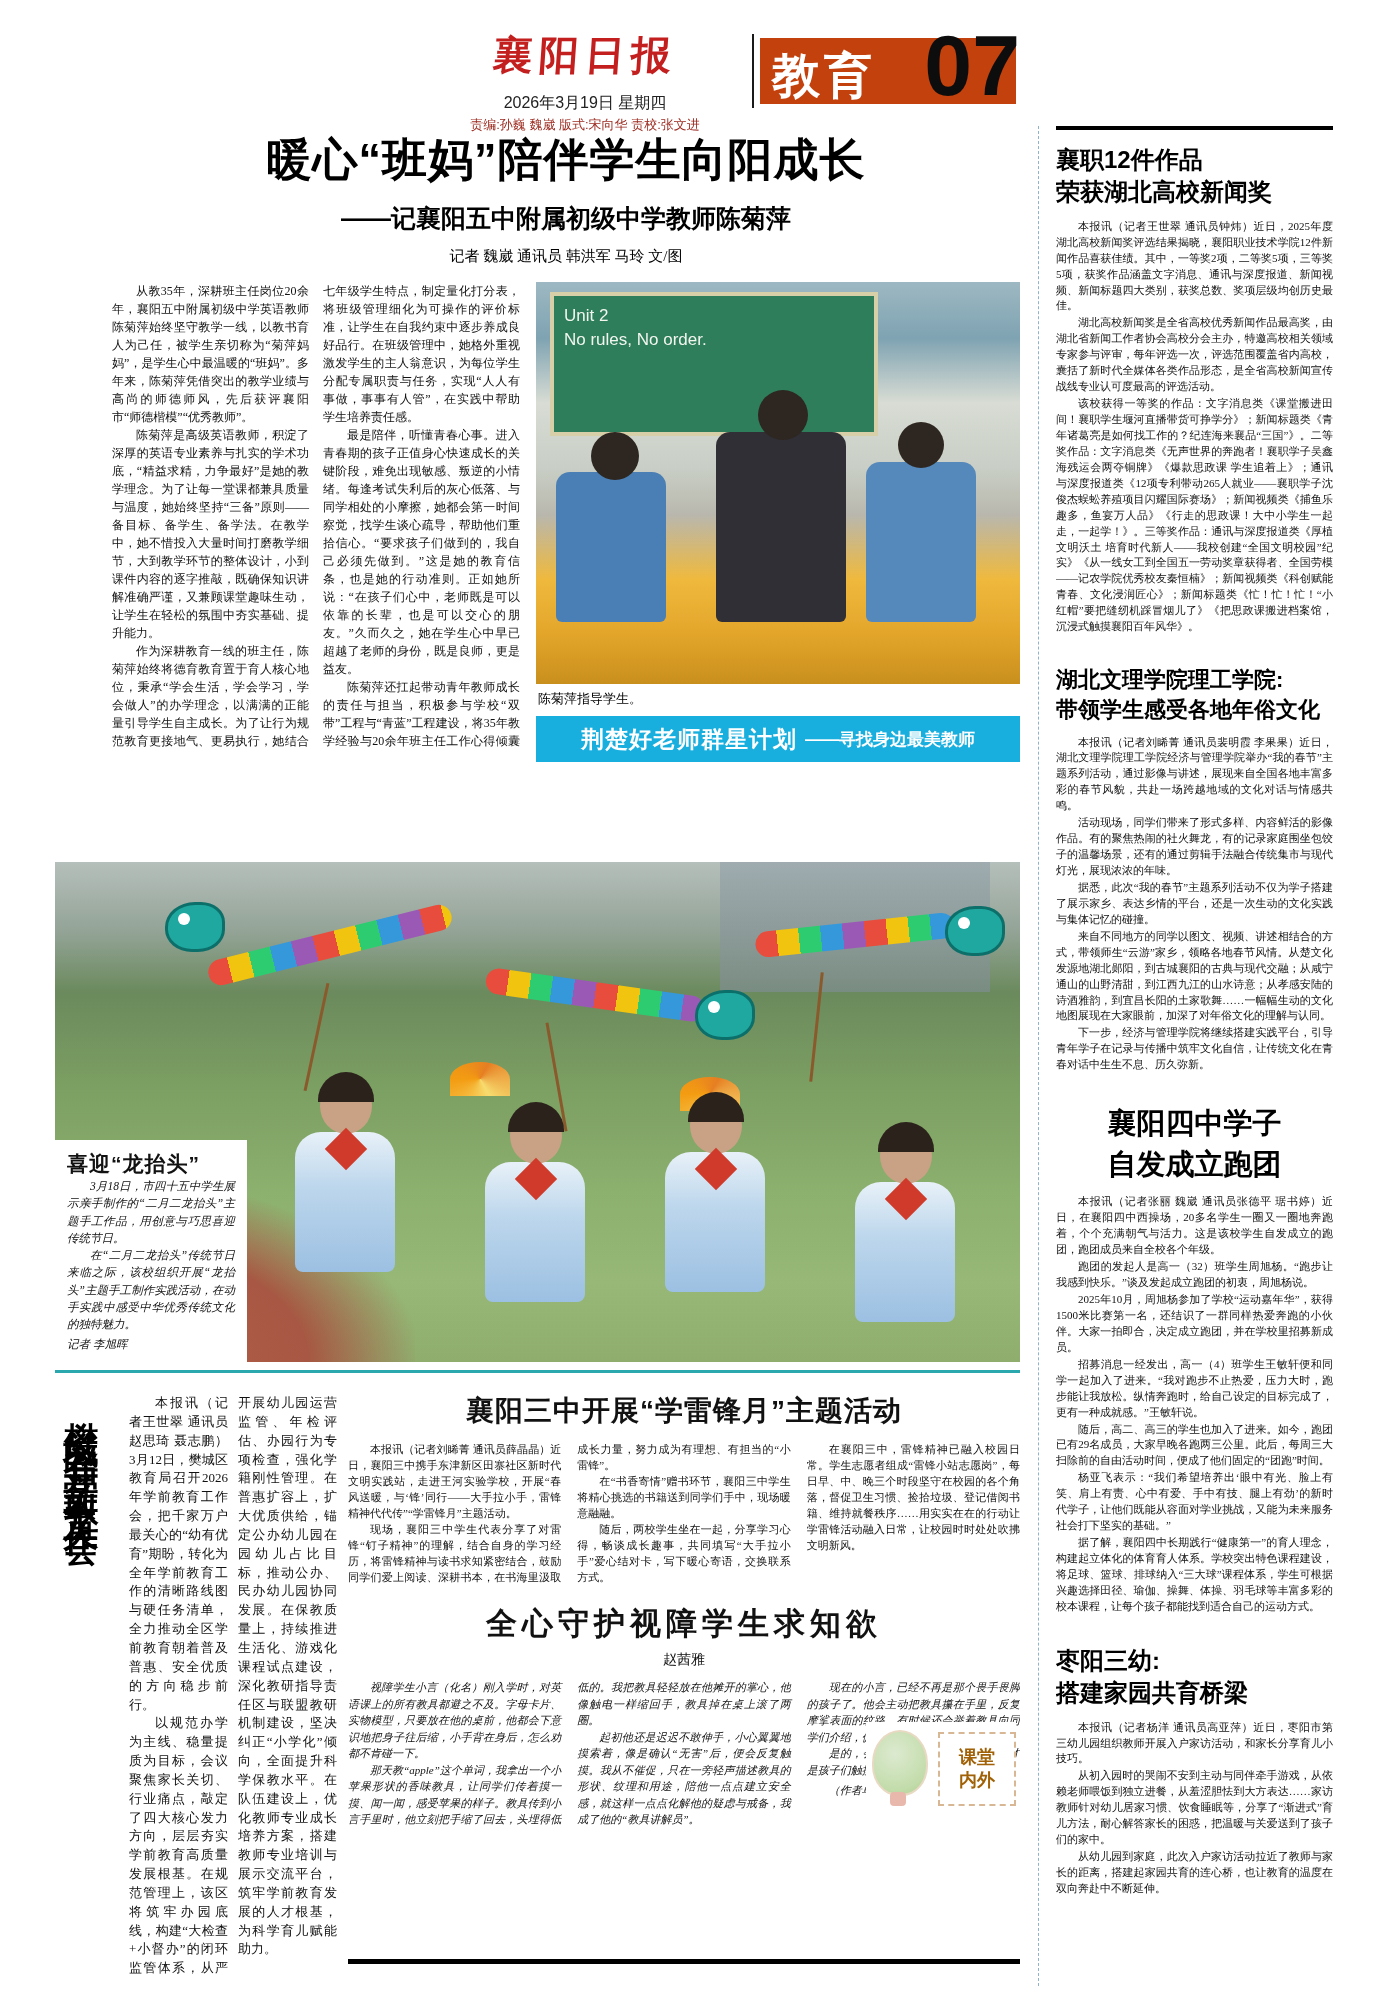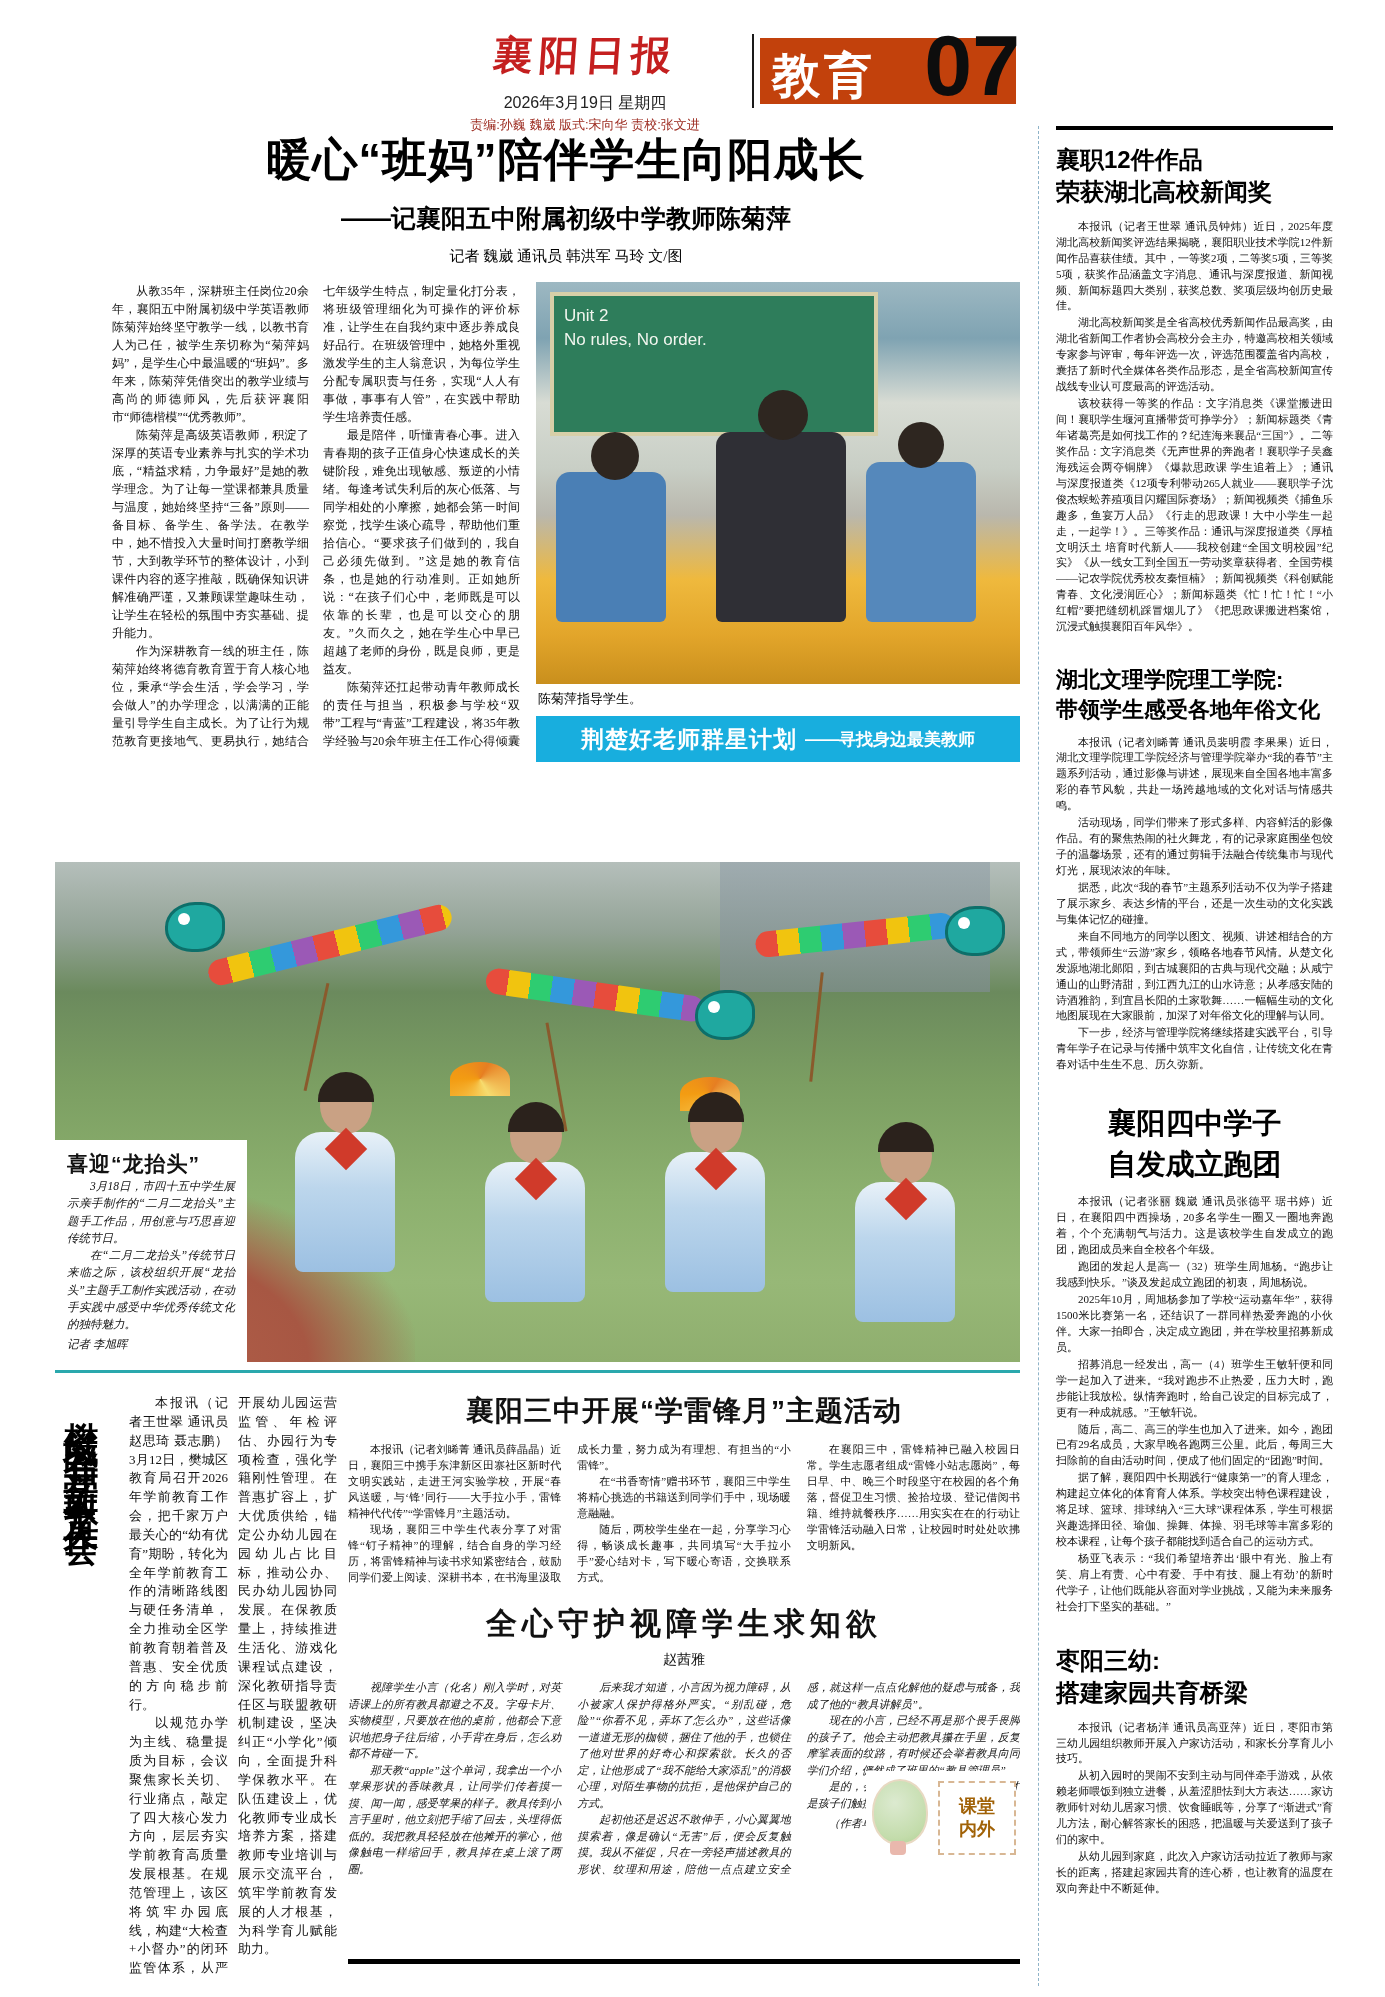--- a/index.html
+++ b/index.html
@@ -233,21 +233,20 @@
         <p>在襄阳三中，雷锋精神已融入校园日常。学生志愿者组成“雷锋小站志愿岗”，每日早、中、晚三个时段坚守在校园的各个角落，督促卫生习惯、捡拾垃圾、登记借阅书籍、维持就餐秩序……用实实在在的行动让学雷锋活动融入日常，让校园时时处处吹拂文明新风。</p>
       </div>
 
     <div class="essay">
       <div class="essay-headline">全心守护视障学生求知欲</div>
       <div class="essay-author">赵茜雅</div>
       <div class="essay-body">
         <div>
             <p>视障学生小言（化名）刚入学时，对英语课上的所有教具都避之不及。字母卡片、实物模型，只要放在他的桌前，他都会下意识地把身子往后缩，小手背在身后，怎么劝都不肯碰一下。</p>
             <p>那天教“apple”这个单词，我拿出一个小苹果形状的香味教具，让同学们传着摸一摸、闻一闻，感受苹果的样子。教具传到小言手里时，他立刻把手缩了回去，头埋得低低的。我把教具轻轻放在他摊开的掌心，他像触电一样缩回手，教具掉在桌上滚了两圈。</p>
-            <p>后来我才知道，小言因为视力障碍，从小被家人保护得格外严实。“别乱碰，危险”“你看不见，弄坏了怎么办”，这些话像一道道无形的枷锁，捆住了他的手，也锁住了他对世界的好奇心和探索欲。长久的否定，让他形成了“我不能给大家添乱”的消极心理，对陌生事物的抗拒，是他保护自己的方式。</p>
             <p>起初他还是迟迟不敢伸手，小心翼翼地摸索着，像是确认“无害”后，便会反复触摸。我从不催促，只在一旁轻声描述教具的形状、纹理和用途，陪他一点点建立安全感，就这样一点点化解他的疑虑与戒备，我成了他的“教具讲解员”。</p>
             <p>现在的小言，已经不再是那个畏手畏脚的孩子了。他会主动把教具攥在手里，反复摩挲表面的纹路，有时候还会举着教具向同学们介绍，俨然成了班里的“教具管理员”。</p>
             <p>是的，会拿会摸、敢问敢试，好奇心才是孩子们触摸世界、探寻世界的最大底气。</p>
           </div>
         <p class="essay-attrib">（作者单位：襄阳市特殊教育学校）</p>
       </div>
       <div class="stamp">
         <div class="bulb"></div>
         <div class="stamp-box">
           <div class="stamp-text">课堂
@@ -284,22 +283,22 @@
 
     <div class="sb-article">
       <div class="sb-h h3">襄阳四中学子
 自发成立跑团</div>
       <div class="sb-body">
           <p>本报讯（记者张丽  魏崴  通讯员张德平  琚书婷）近日，在襄阳四中西操场，20多名学生一圈又一圈地奔跑着，个个充满朝气与活力。这是该校学生自发成立的跑团，跑团成员来自全校各个年级。</p>
           <p>跑团的发起人是高一（32）班学生周旭杨。“跑步让我感到快乐。”谈及发起成立跑团的初衷，周旭杨说。</p>
           <p>2025年10月，周旭杨参加了学校“运动嘉年华”，获得1500米比赛第一名，还结识了一群同样热爱奔跑的小伙伴。大家一拍即合，决定成立跑团，并在学校里招募新成员。</p>
           <p>招募消息一经发出，高一（4）班学生王敏轩便和同学一起加入了进来。“我对跑步不止热爱，压力大时，跑步能让我放松。纵情奔跑时，给自己设定的目标完成了，更有一种成就感。”王敏轩说。</p>
           <p>随后，高二、高三的学生也加入了进来。如今，跑团已有29名成员，大家早晚各跑两三公里。此后，每周三大扫除前的自由活动时间，便成了他们固定的“团跑”时间。</p>
+          <p>杨亚飞表示：“我们希望培养出‘眼中有光、脸上有笑、肩上有责、心中有爱、手中有技、腿上有劲’的新时代学子，让他们既能从容面对学业挑战，又能为未来服务社会打下坚实的基础。”</p>
           <p>据了解，襄阳四中长期践行“健康第一”的育人理念，构建起立体化的体育育人体系。学校突出特色课程建设，将足球、篮球、排球纳入“三大球”课程体系，学生可根据兴趣选择田径、瑜伽、操舞、体操、羽毛球等丰富多彩的校本课程，让每个孩子都能找到适合自己的运动方式。</p>
-          <p>杨亚飞表示：“我们希望培养出‘眼中有光、脸上有笑、肩上有责、心中有爱、手中有技、腿上有劲’的新时代学子，让他们既能从容面对学业挑战，又能为未来服务社会打下坚实的基础。”</p>
         </div>
     </div>
 
     <div class="sb-article">
       <div class="sb-h h4">枣阳三幼:
 搭建家园共育桥梁</div>
       <div class="sb-body">
           <p>本报讯（记者杨洋  通讯员高亚萍）近日，枣阳市第三幼儿园组织教师开展入户家访活动，和家长分享育儿小技巧。</p>
           <p>从初入园时的哭闹不安到主动与同伴牵手游戏，从依赖老师喂饭到独立进餐，从羞涩胆怯到大方表达……家访教师针对幼儿居家习惯、饮食睡眠等，分享了“渐进式”育儿方法，耐心解答家长的困惑，把温暖与关爱送到了孩子们的家中。</p>
           <p>从幼儿园到家庭，此次入户家访活动拉近了教师与家长的距离，搭建起家园共育的连心桥，也让教育的温度在双向奔赴中不断延伸。</p>

